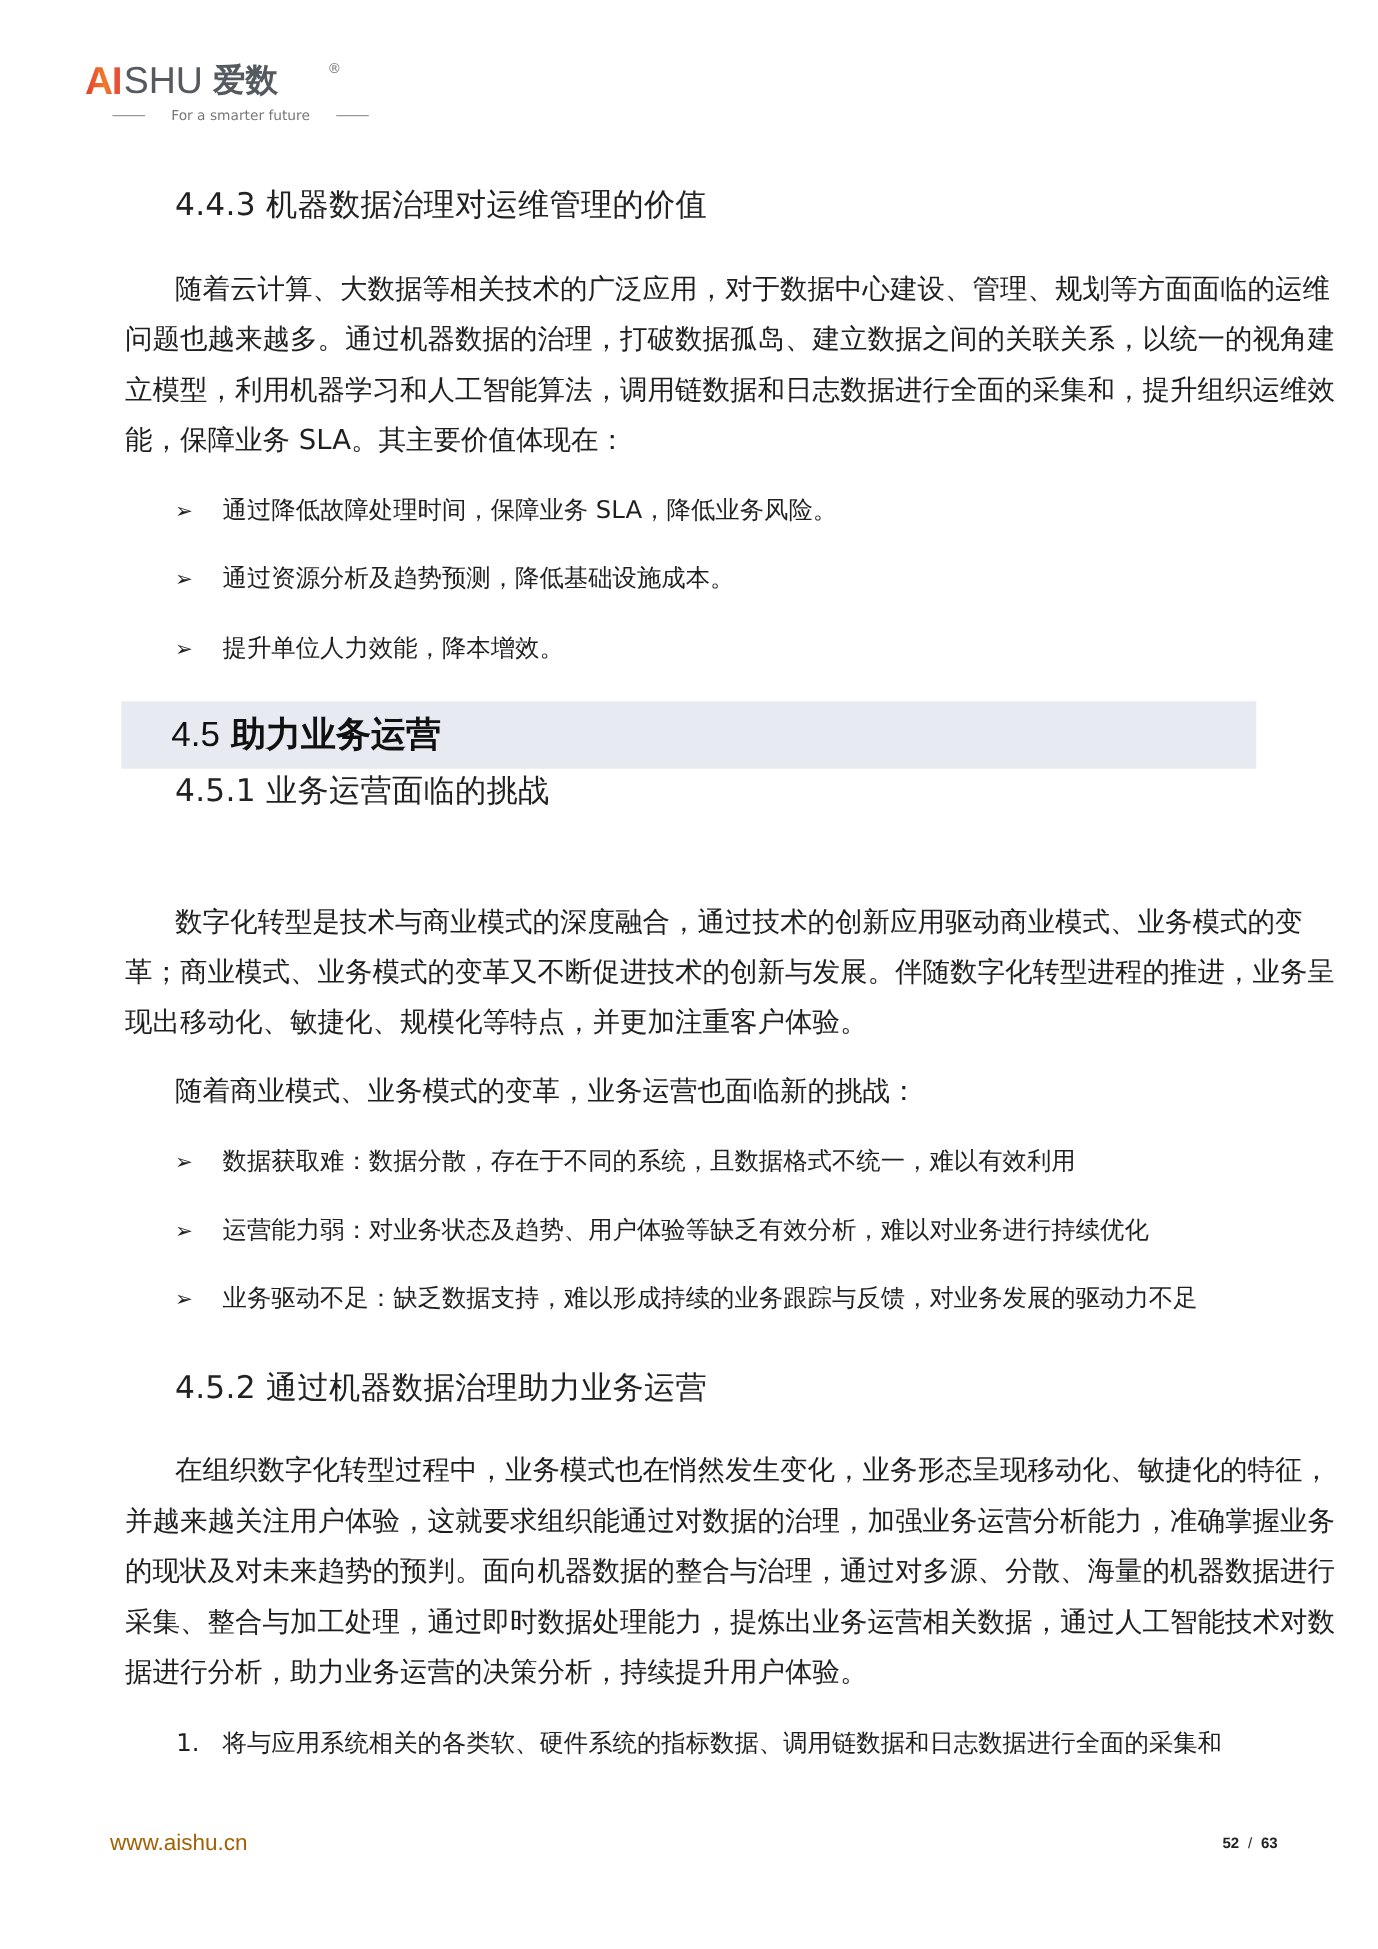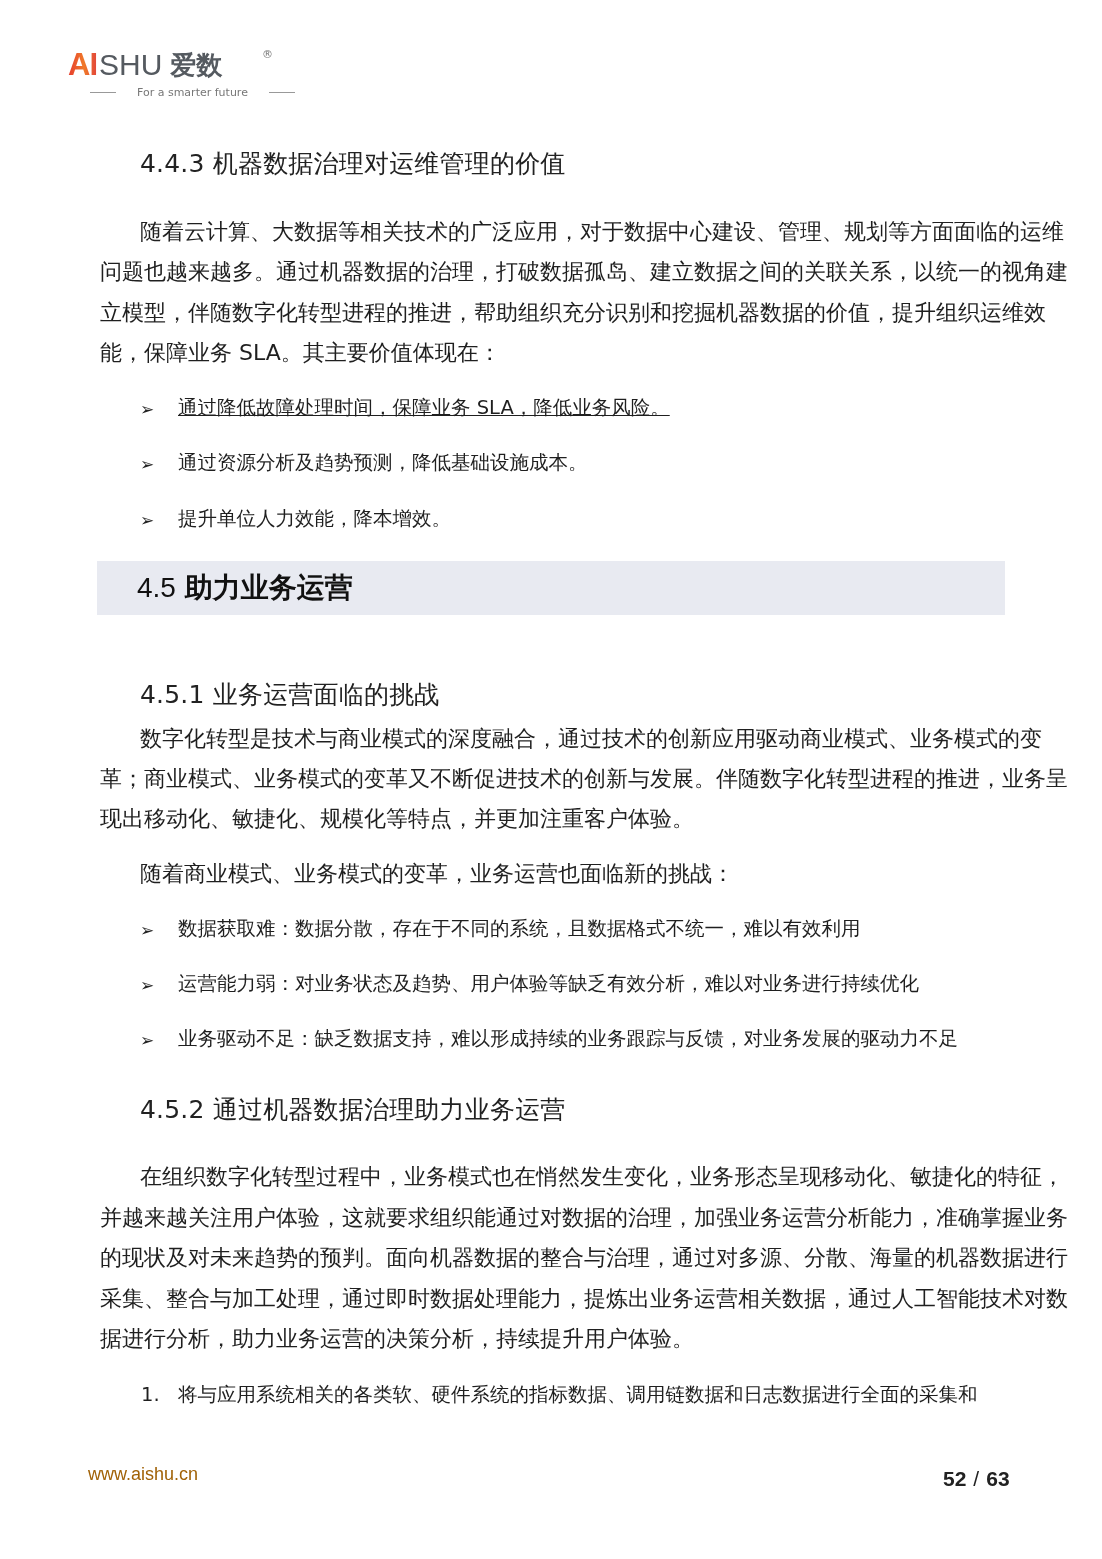--- a/index.html
+++ b/index.html
@@ -28,21 +28,21 @@
 
   
   .line { left: 100px; font-size: 22px; line-height: 24px; white-space: nowrap; color: #1f1f1f; }
   .ind { left: 140px; }
   .bullet { left: 140px; font-size: 17px; line-height: 24px; color: #222; }
   .btxt { left: 178px; font-size: 19.5px; line-height: 24px; white-space: nowrap; color: #1f1f1f; }
   .numlbl { left: 141px; font-size: 19.5px; line-height: 24px; color: #1f1f1f; }
 
   
   .footer-url { left: 88px; top: 1464px; font-family: "Liberation Sans", sans-serif; font-size: 18px; color: #a16207; }
-  .footer-page { left: 943px; top: 1467px; font-family: "Liberation Sans", sans-serif; font-size: 21px; font-weight: bold; color: #222; white-space: nowrap; }
+  .footer-page { left: 978px; top: 1467px; font-family: "Liberation Sans", sans-serif; font-size: 12px; font-weight: bold; color: #222; white-space: nowrap; }
   .footer-page .sep { font-weight: normal; margin: 0 7px; }
 </style>
 </head>
 <body>
 
 <div class="abs logo">
   <div class="logo-main">
     <span class="logo-ai">AI</span>
     <span class="logo-shu">SHU</span>
     <span class="logo-cn">爱数</span>
@@ -52,37 +52,37 @@
     <span class="ln"></span>
     <span>For a smarter future</span>
     <span class="ln"></span>
   </div>
 </div>
 
 <div class="abs h3" style="top:147px;">4.4.3 机器数据治理对运维管理的价值</div>
 
 <div class="abs line ind" style="top:220px;">随着云计算、大数据等相关技术的广泛应用，对于数据中心建设、管理、规划等方面面临的运维</div>
 <div class="abs line" style="top:260px;">问题也越来越多。通过机器数据的治理，打破数据孤岛、建立数据之间的关联关系，以统一的视角建</div>
-<div class="abs line" style="top:301px;">立模型，伴随数字化转型进程的推进，帮助组织充分识别和挖掘机器数据的价值，提升组织运维效</div>
+<div class="abs line" style="top:301px;">立模型，利用机器学习和人工智能算法，调用链数据和日志数据进行全面的采集和，提升组织运维效</div>
 <div class="abs line" style="top:341px;">能，保障业务 SLA。其主要价值体现在：</div>
 
 <div class="abs bullet" style="top:397px;">➢</div>
-<div class="abs btxt" style="top:396px;text-decoration:underline;">通过降低故障处理时间，保障业务 SLA，降低业务风险。</div>
+<div class="abs btxt" style="top:396px;">通过降低故障处理时间，保障业务 SLA，降低业务风险。</div>
 <div class="abs bullet" style="top:452px;">➢</div>
 <div class="abs btxt" style="top:451px;">通过资源分析及趋势预测，降低基础设施成本。</div>
 <div class="abs bullet" style="top:508px;">➢</div>
 <div class="abs btxt" style="top:507px;text-align:center;">提升单位人力效能，降本增效。</div>
 
 <div class="abs h2-band"></div>
 <div class="abs h2">
   <span class="num">4.5</span>
   <span class="ttl">助力业务运营</span>
 </div>
 
-<div class="abs h3" style="top:678px;">4.5.1 业务运营面临的挑战</div>
+<div class="abs h3" style="top:616px;">4.5.1 业务运营面临的挑战</div>
 
 <div class="abs line ind" style="top:727px;">数字化转型是技术与商业模式的深度融合，通过技术的创新应用驱动商业模式、业务模式的变</div>
 <div class="abs line" style="top:767px;">革；商业模式、业务模式的变革又不断促进技术的创新与发展。伴随数字化转型进程的推进，业务呈</div>
 <div class="abs line" style="top:807px;">现出移动化、敏捷化、规模化等特点，并更加注重客户体验。</div>
 <div class="abs line ind" style="top:862px;">随着商业模式、业务模式的变革，业务运营也面临新的挑战：</div>
 
 <div class="abs bullet" style="top:918px;">➢</div>
 <div class="abs btxt" style="top:917px;">数据获取难：数据分散，存在于不同的系统，且数据格式不统一，难以有效利用</div>
 <div class="abs bullet" style="top:973px;">➢</div>
 <div class="abs btxt" style="top:972px;">运营能力弱：对业务状态及趋势、用户体验等缺乏有效分析，难以对业务进行持续优化</div>

